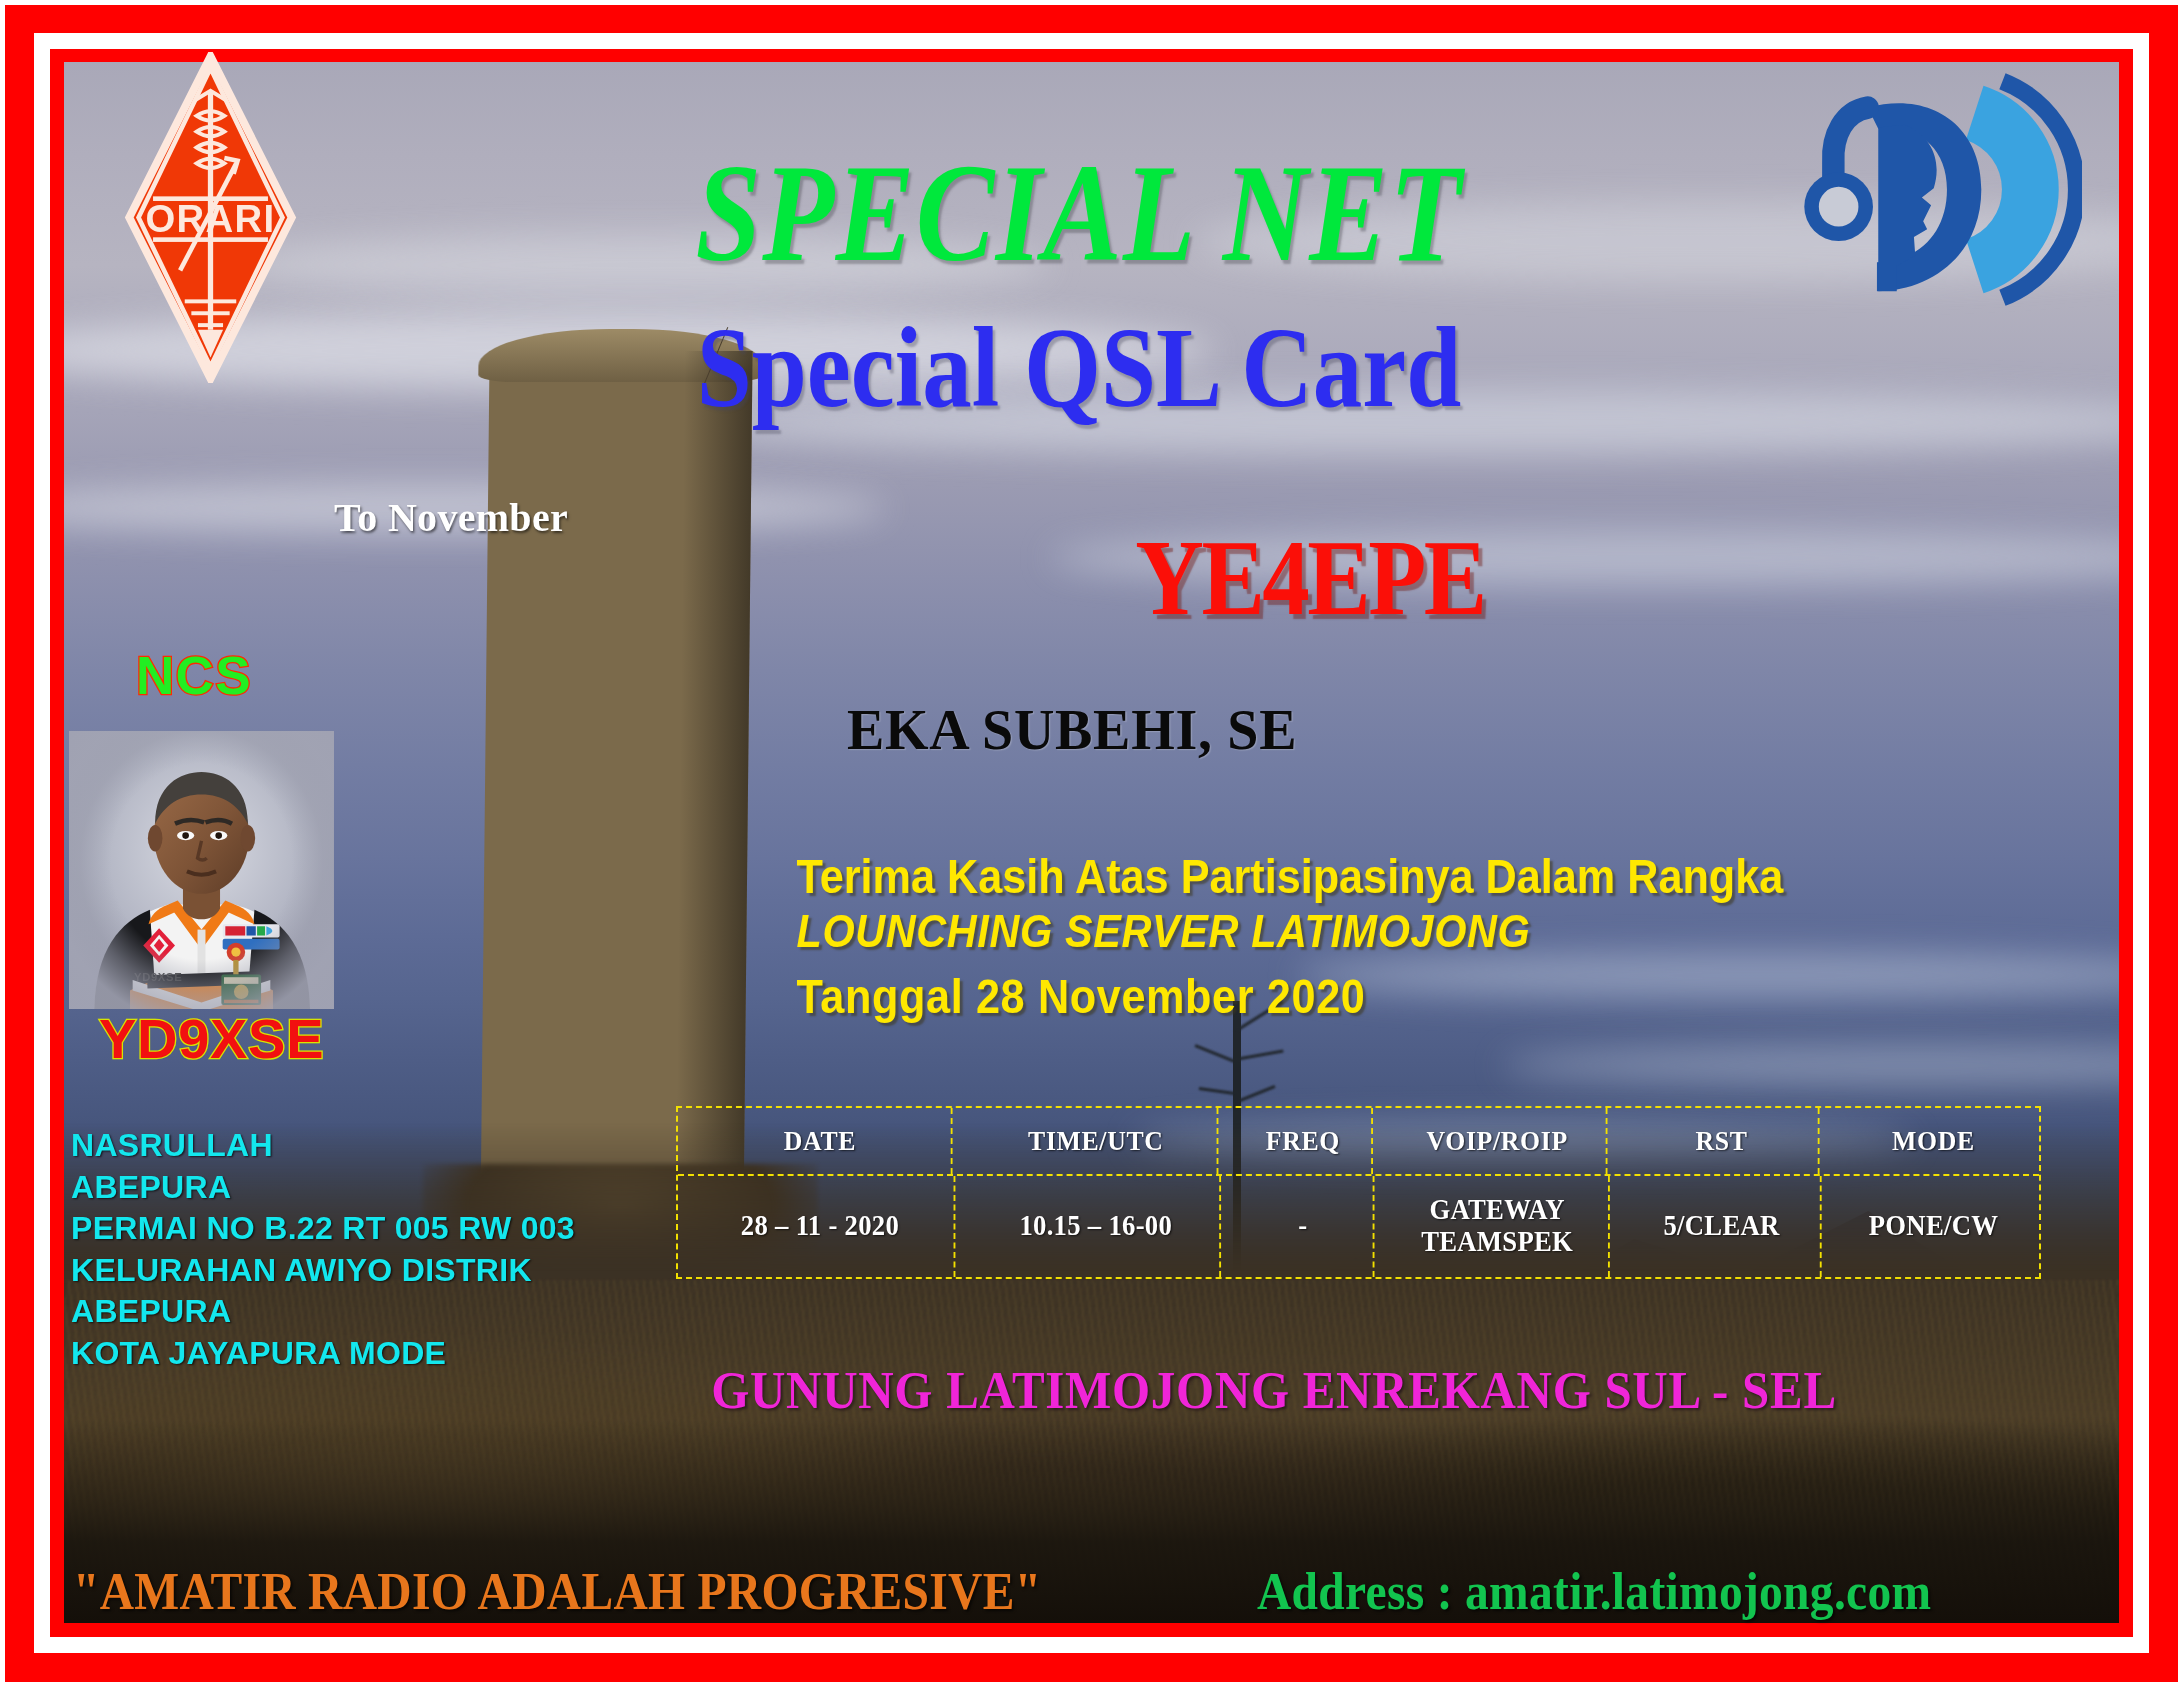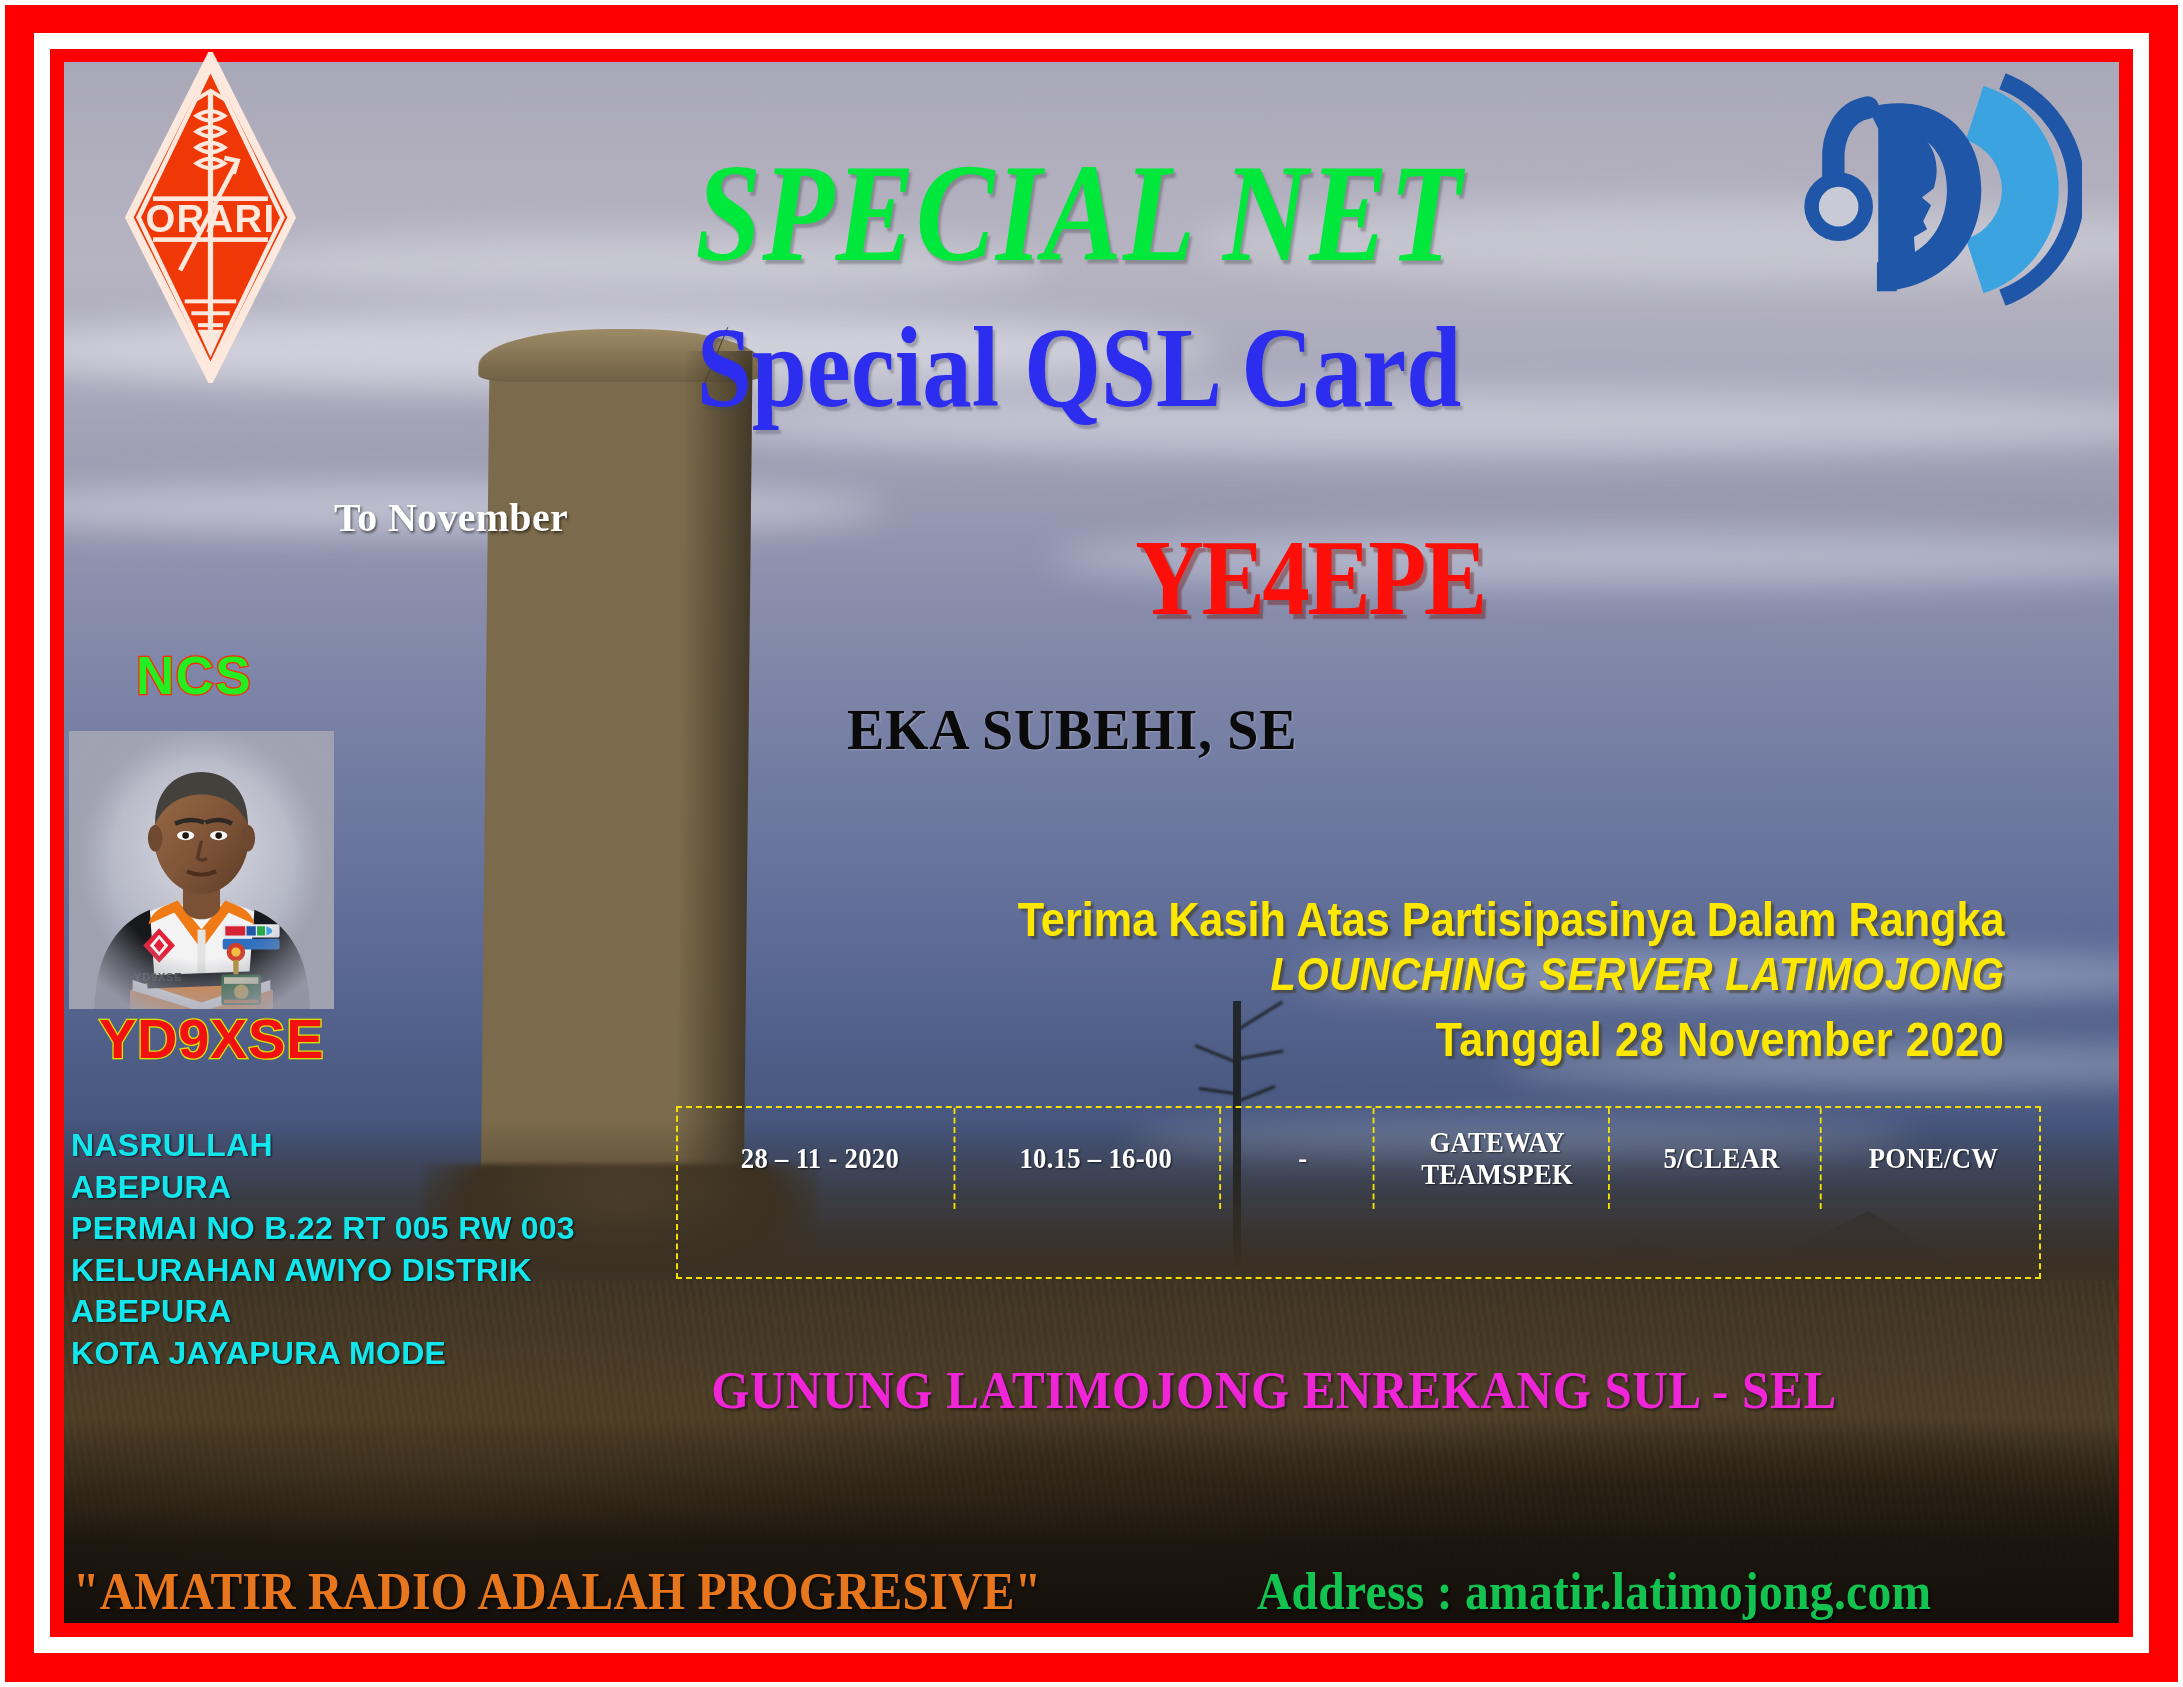--- a/index.html
+++ b/index.html
@@ -221,24 +221,23 @@
     transform:scaleY(1.10) scaleX(.96); transform-origin:top center;
   }
   .t-opname{
     position:absolute; left:847px; top:698px; width:926px;
     font-family:"Liberation Serif", serif;
     font-weight:700; font-size:56px; color:#0a0a0a;
     letter-spacing:0.7px;
     text-shadow:1.3px 1.3px 1.3px rgba(255,255,255,.22);
   }
   .thanks-block{
-    position:absolute; left:779px; top:853px; width:1290px;
-    text-align:right;
+    position:absolute; left:732px; top:853px; width:1290px;
+    text-align:left;
     font-family:"Liberation Sans", sans-serif;
-    margin-top:43px;
   }
   .thanks-line{
     color:#ffe800;
     font-weight:700;
     text-shadow:3.3px 3.3px 2px rgba(60,55,30,.55);
     transform:scaleX(.90);
     white-space:nowrap;
   }
   .th1{ font-size:48px; line-height:1.0; letter-spacing:0px; }
   .th2{ font-size:46px; line-height:1.32; font-style:italic; letter-spacing:0.7px;}
@@ -544,20 +543,28 @@
   <div class="addr">
     <div>NASRULLAH</div>
     <div>ABEPURA</div>
     <div>PERMAI NO B.22 RT 005 RW 003</div>
     <div>KELURAHAN AWIYO DISTRIK</div>
     <div>ABEPURA</div>
     <div>KOTA JAYAPURA MODE</div>
   </div>
 
   <div class="qso-table">
+    <div class="qso-row head">
+      <div class="qso-cell col-date">DATE</div>
+      <div class="qso-cell col-time">TIME/UTC</div>
+      <div class="qso-cell col-freq">FREQ</div>
+      <div class="qso-cell col-voip">VOIP/ROIP</div>
+      <div class="qso-cell col-rst">RST</div>
+      <div class="qso-cell col-mode">MODE</div>
+    </div>
     <div class="qso-row body">
       <div class="qso-cell col-date">28 – 11 - 2020</div>
       <div class="qso-cell col-time">10.15 – 16-00</div>
       <div class="qso-cell col-freq">-</div>
       <div class="qso-cell col-voip">GATEWAY TEAMSPEK</div>
       <div class="qso-cell col-rst">5/CLEAR</div>
       <div class="qso-cell col-mode">PONE/CW</div>
     </div>
   </div>
 

